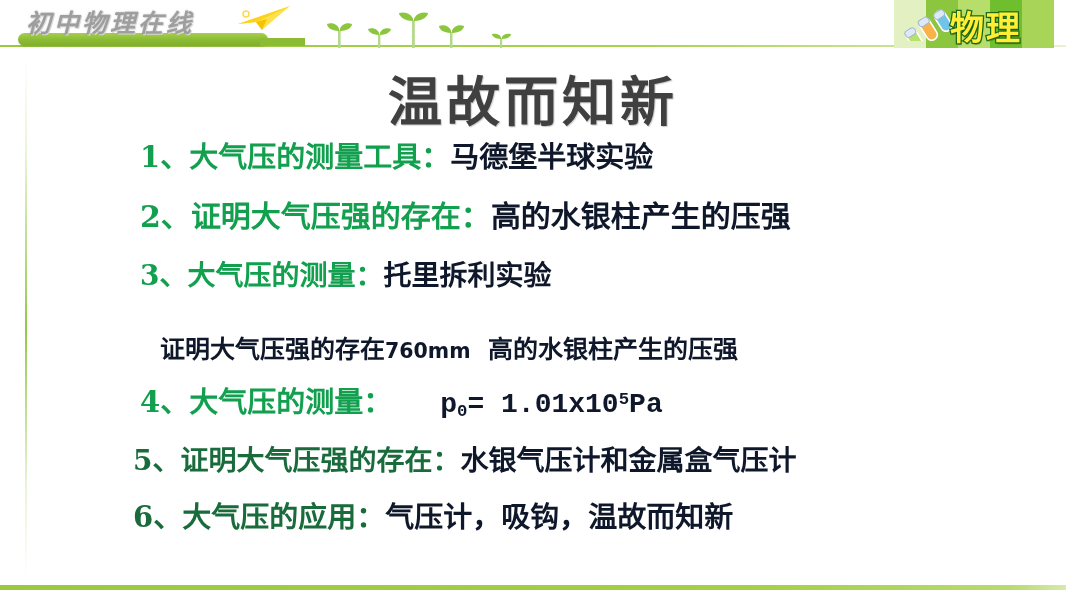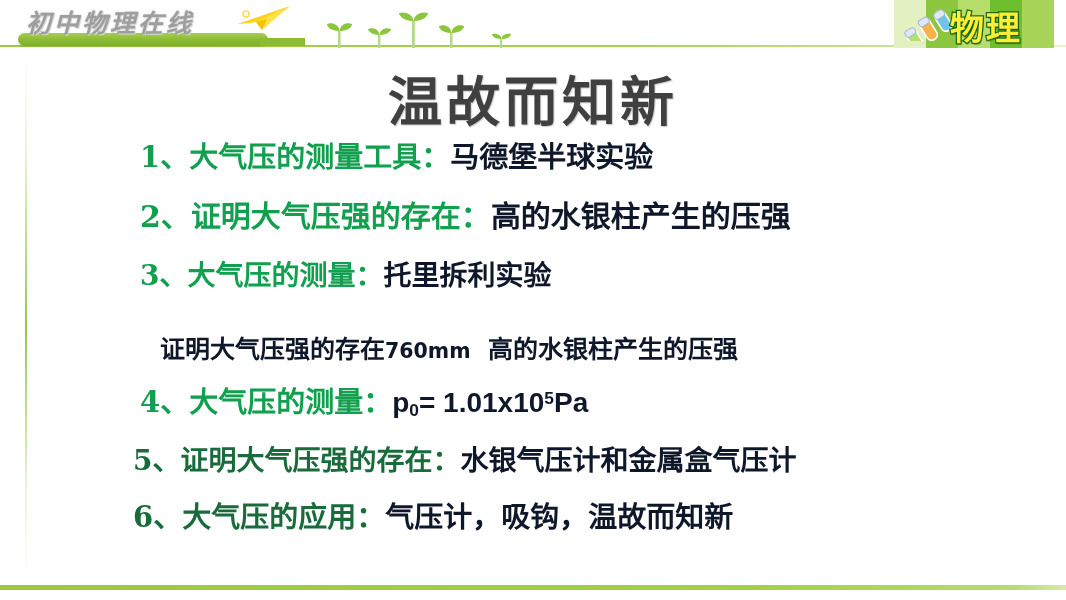--- a/index.html
+++ b/index.html
@@ -195,23 +195,24 @@
   
   #line1 { left: 140px; top: 11px; font-size: 29px; }
   #line2 { left: 140px; top: 70px; font-size: 30px; }
   #line3 { left: 140px; top: 130px; font-size: 28px; }
   #line-note { left: 160px; top: 205px; font-size: 25px; }
   #line4 { left: 140px; top: 256px; font-size: 29px; }
   #line5 { left: 133px; top: 315px; font-size: 28px; }
   #line6 { left: 133px; top: 371px; font-size: 29px; }
 
   .formula {
-    font-family: Liberation Sans, sans-serif;
+    font-family: Liberation Mono, monospace;
     font-weight: bold;
     font-size: 28px;
+    margin-left: 48px;
   }
   .formula sub { font-size: 0.62em; vertical-align: -0.22em; }
   .formula sup { font-size: 0.62em; vertical-align: 0.48em; }
 
   .num-inline {
     font-family: "DejaVu Sans", "Liberation Sans", sans-serif;
     font-weight: bold;
     font-size: 0.82em;
   }
 </style>

